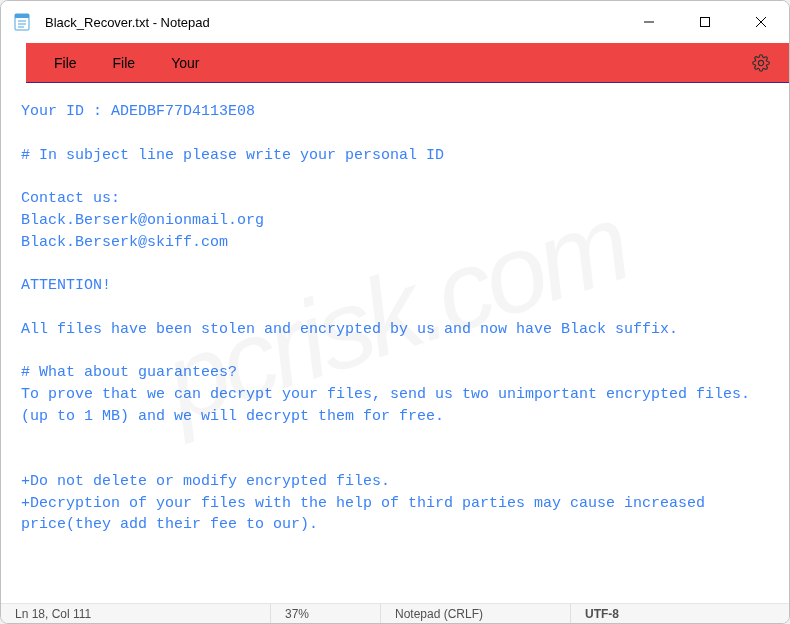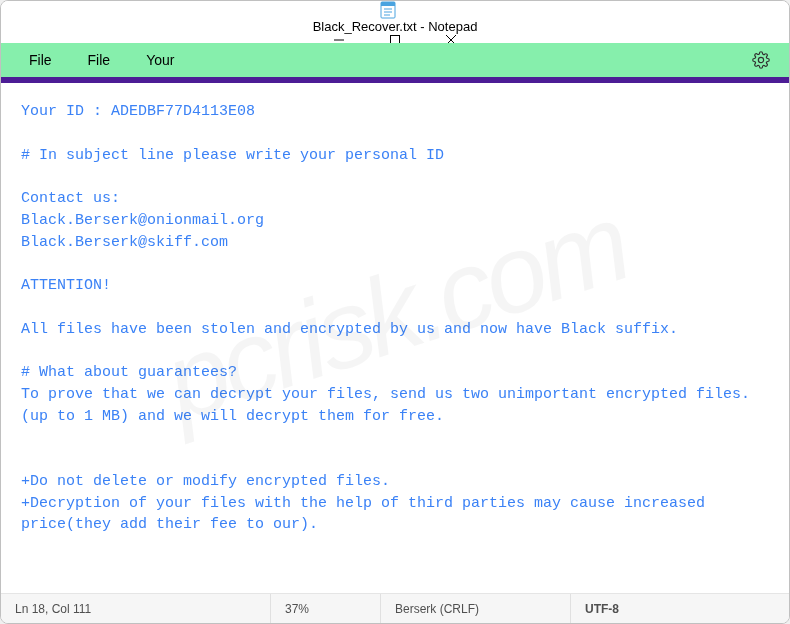--- a/index.html
+++ b/index.html
@@ -34,23 +34,23 @@
   letter-spacing: -5px;
   pointer-events: none;
   white-space: nowrap;
   z-index: 10;
 }
 .titlebar {
   height: 42px;
   display: flex;
   align-items: center;
   background: #ffffff;
+  padding-left: 12px;
   position: relative;
   z-index: 5;
-  flex-direction: column;
 }
 .titlebar-icon {
   width: 18px;
   height: 18px;
   margin-right: 14px;
   display: flex;
   align-items: center;
   justify-content: center;
 }
 .titlebar-title {
@@ -68,24 +68,25 @@
   display: flex;
   align-items: center;
   justify-content: center;
   cursor: pointer;
 }
 .menubar {
   height: 40px;
   display: flex;
   align-items: center;
   padding: 0 10px;
-  background: #86efac;
-  border-bottom: 6px solid #4c1d95;
+  background: #ef4444;
+  border-bottom: 1px solid #4c1d95;
   position: relative;
   z-index: 5;
+  margin-left: 25px;
 }
 .menu-item {
   padding: 6px 18px;
   font-size: 14px;
   color: #000;
   cursor: pointer;
   border-radius: 4px;
 }
 .menu-spacer { flex: 1; }
 .settings-btn {
@@ -103,21 +104,21 @@
   font-family: Consolas, "Courier New", monospace;
   font-size: 15px;
   line-height: 1.45;
   color: #3b82f6;
   white-space: pre-wrap;
   overflow: auto;
   position: relative;
   z-index: 3;
 }
 .statusbar {
-  height: 30px;
+  height: 20px;
   border-top: 1px solid #e5e5e5;
   background: #f6f6f6;
   display: flex;
   align-items: center;
   font-size: 12px;
   color: #505050;
   position: relative;
   z-index: 5;
 }
 .status-cell {
@@ -198,17 +199,17 @@
 # What about guarantees?
 To prove that we can decrypt your files, send us two unimportant encrypted files.(up to 1 MB) and we will decrypt them for free.
 
 
 +Do not delete or modify encrypted files.
 +Decryption of your files with the help of third parties may cause increased price(they add their fee to our).</div>
 
   <div class="statusbar">
     <div class="status-cell first">Ln 18, Col 111</div>
     <div class="status-cell zoom">37%</div>
-    <div class="status-cell eol">Berserk (CRLF)</div>
+    <div class="status-cell eol">Notepad (CRLF)</div>
     <div class="status-cell enc">UTF-8</div>
   </div>
 
 </div>
 
 </body></html>

